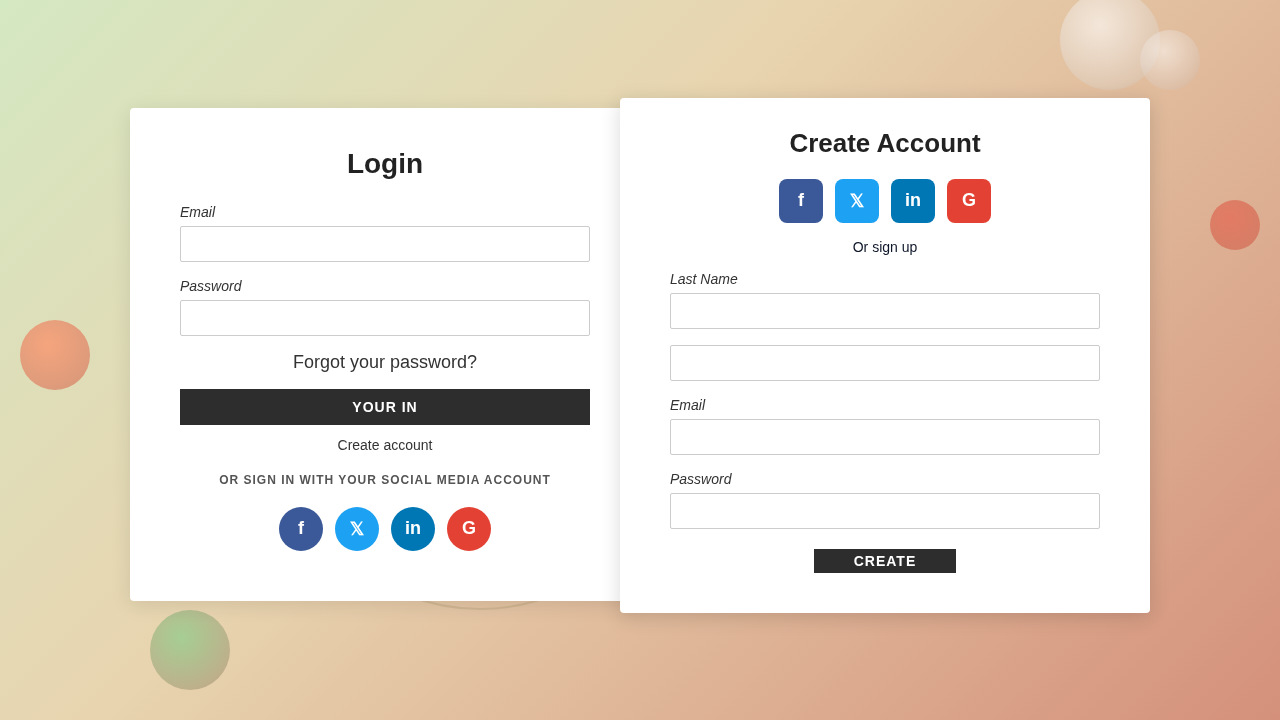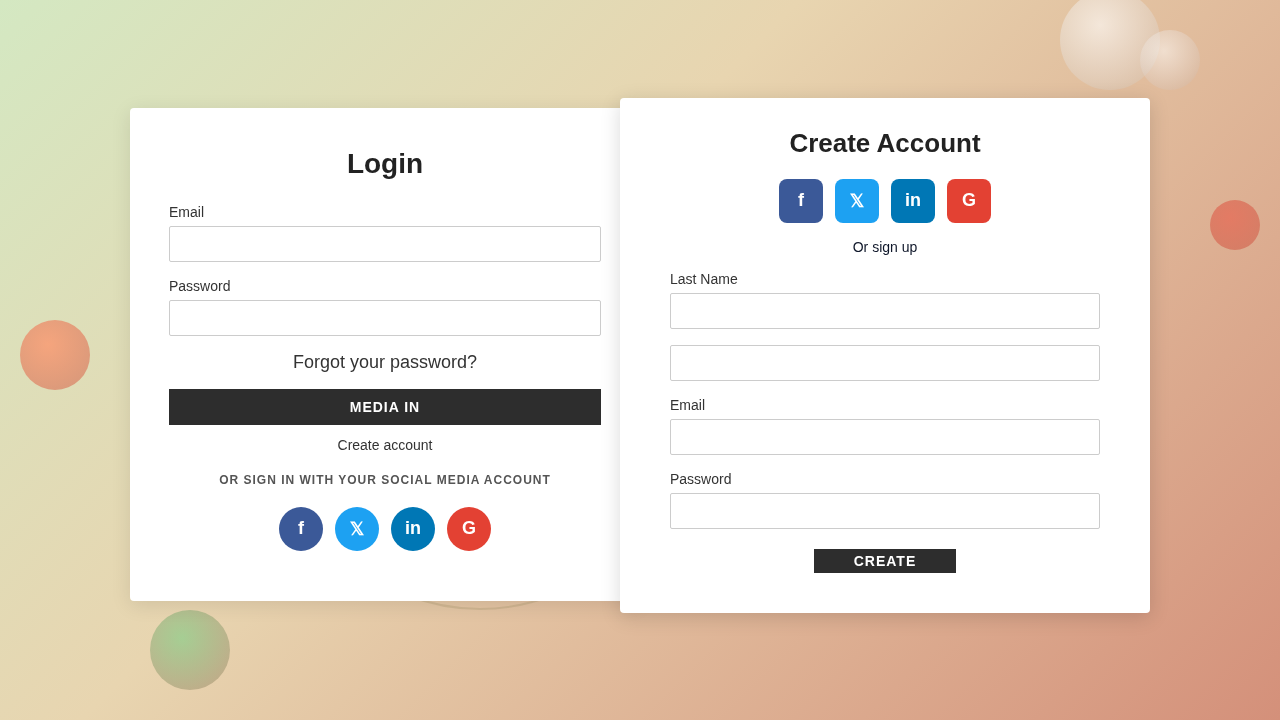--- a/index.html
+++ b/index.html
@@ -71,21 +71,21 @@
       align-items: flex-start;
       gap: 0;
       position: relative;
       z-index: 10;
     }
 
     
     .login-card {
       background: #fff;
       border-radius: 4px;
-      padding: 40px 39px 50px;
+      padding: 40px 50px 50px;
       width: 510px;
       min-height: 430px;
       box-shadow: 0 4px 20px rgba(0,0,0,0.1);
       position: relative;
       z-index: 11;
     }
 
     
     .create-card {
       background: #fff;
@@ -117,20 +117,21 @@
 
     .form-group {
       margin-bottom: 16px;
     }
 
     .form-group label {
       display: block;
       font-size: 14px;
       color: #333;
       margin-bottom: 6px;
+      font-style: italic;
     }
 
     .form-group input {
       width: 100%;
       height: 36px;
       border: 1px solid #ccc;
       border-radius: 2px;
       padding: 0 10px;
       font-size: 14px;
       outline: none;
@@ -268,21 +269,21 @@
       <input type="email" placeholder="" style="">
     </div>
 
     <div class="form-group">
       <label>Password</label>
       <input type="password" placeholder="" style="">
     </div>
 
     <a class="forgot-link">Forgot your password?</a>
 
-    <button class="sign-in-btn">MEDIA IN</button>
+    <button class="sign-in-btn">YOUR IN</button>
 
     <a class="create-account-link">Create account</a>
 
     <div class="social-divider">OR SIGN IN WITH YOUR SOCIAL MEDIA ACCOUNT</div>
 
     <div class="social-icons">
       <button class="social-btn facebook">f</button>
       <button class="social-btn twitter">𝕏</button>
       <button class="social-btn linkedin">in</button>
       <button class="social-btn google">G</button>

